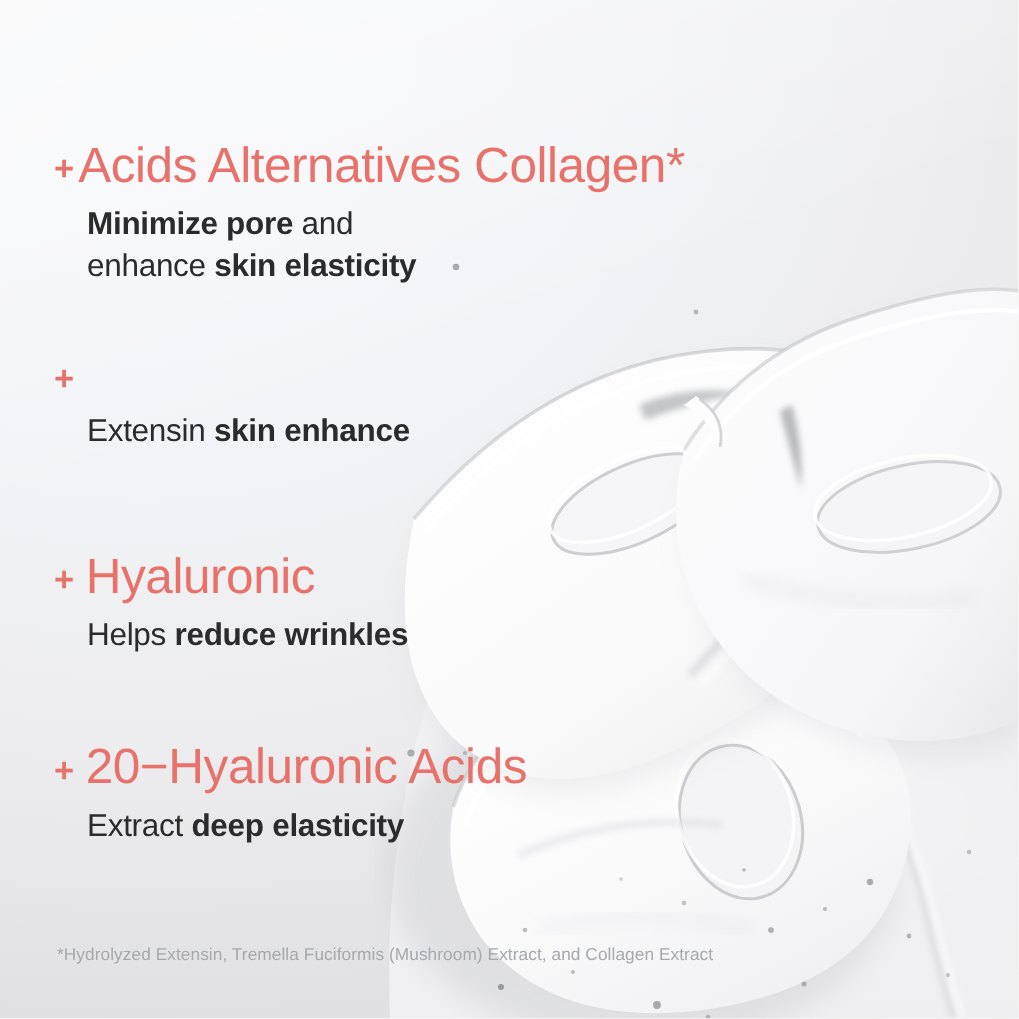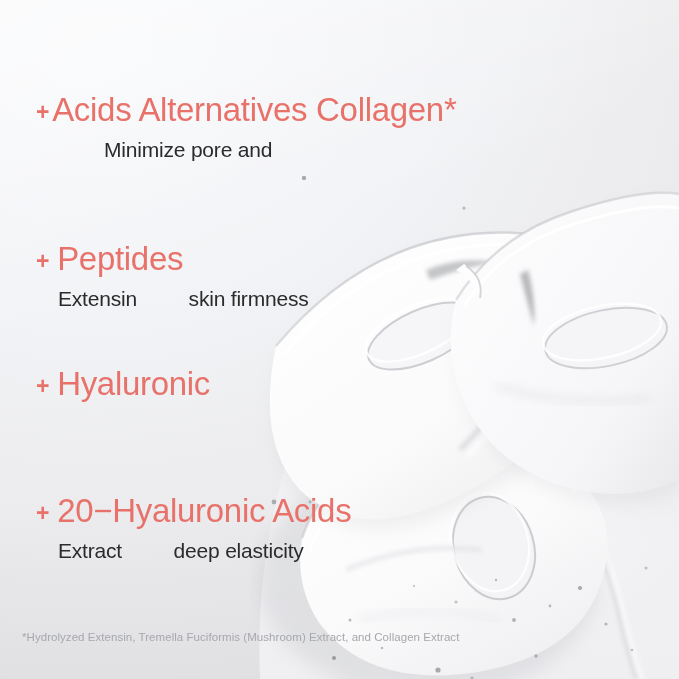--- a/index.html
+++ b/index.html
@@ -75,27 +75,27 @@
 
   .desc {
     margin-top: 7px;
     margin-left: 22px;
     color: #2b2b2b;
     font-size: 21px;
     font-weight: 400;
     line-height: 1.33;
     letter-spacing: -0.2px;
   }
-  .desc b { font-weight: 400; margin-left: 46px; }
+  .desc b { font-weight: 700; }
   .desc .ln { display: block; }
 
   
   .footnote {
     position: absolute;
-    left: 22px;
+    left: 38px;
     top: 631px;
     color: #a6a8ad;
     font-size: 11.5px;
     font-weight: 400;
     letter-spacing: 0.05px;
     white-space: nowrap;
   }
 </style>
 </head>
 <body>
@@ -224,38 +224,41 @@
     </svg>
   </div>
 
   <div class="block block-1">
     <div class="heading">
       <span class="plus">+</span>
       <span>Acids Alternatives Collagen*</span>
     </div>
     <div class="desc">
       <span class="ln"><b>Minimize pore</b><span> and</span></span>
+      <span class="ln"><span>enhance </span><b>skin elasticity</b></span>
     </div>
   </div>
 
   <div class="block block-2">
     <div class="heading">
       <span class="plus spaced">+</span>
-      <span>Peptides</span>
-    </div>
-    <div class="desc">
-      <span class="ln"><span>Extensin </span><b>skin firmness</b></span>
+    </div>
+    <div class="desc">
+      <span class="ln"><span>Extensin </span><b>skin enhance</b></span>
     </div>
   </div>
 
   <div class="block block-3">
     <div class="heading">
       <span class="plus spaced">+</span>
       <span>Hyaluronic</span>
     </div>
+    <div class="desc">
+      <span class="ln"><span>Helps </span><b>reduce wrinkles</b></span>
+    </div>
   </div>
 
   <div class="block block-4">
     <div class="heading">
       <span class="plus spaced">+</span>
       <span>20−Hyaluronic Acids</span>
     </div>
     <div class="desc">
       <span class="ln"><span>Extract </span><b>deep elasticity</b></span>
     </div>

